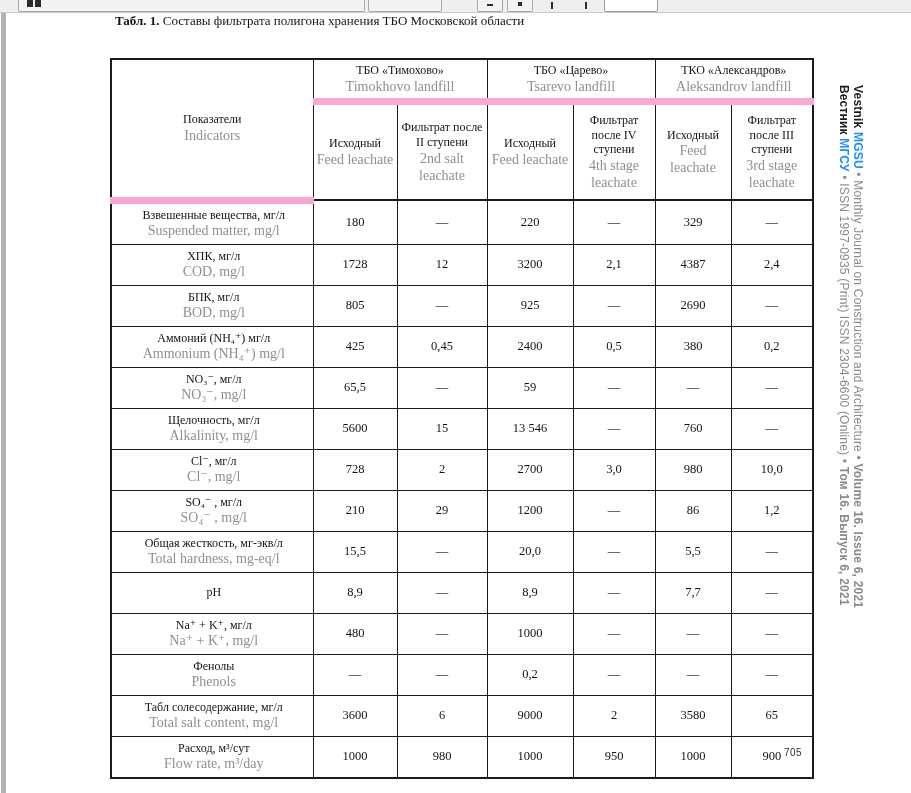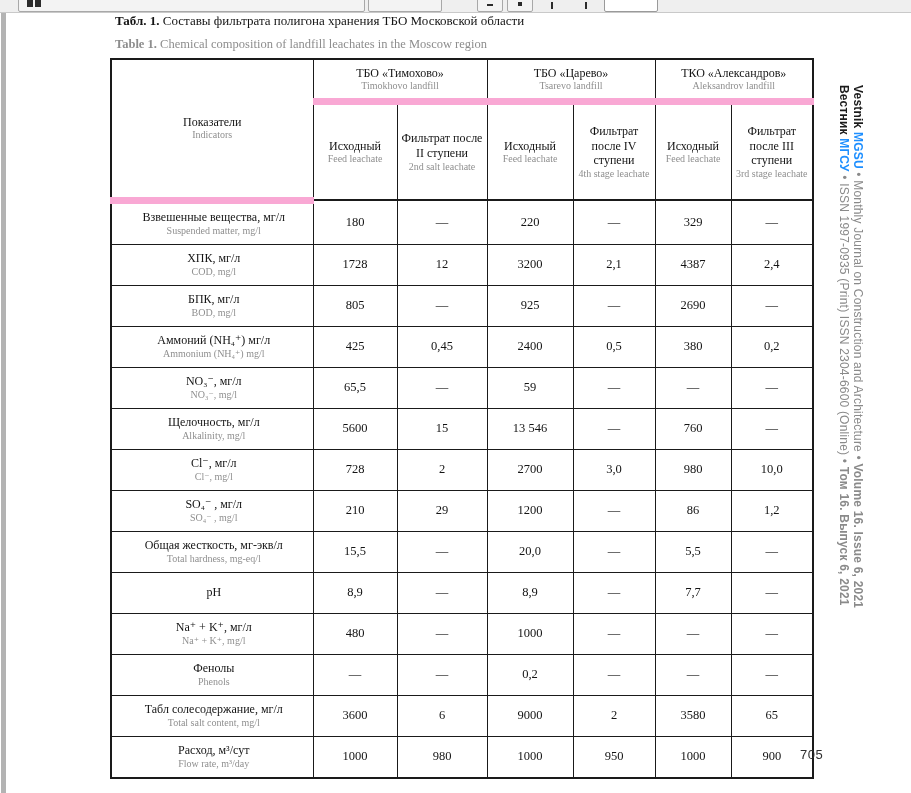--- a/index.html
+++ b/index.html
@@ -28,26 +28,26 @@
   table.data { position:absolute; left:110px; top:58px; width:702px;
                border-collapse:collapse; table-layout:fixed;
                border:2px solid #1a1a1a; }
   table.data td, table.data th { border:1px solid #1a1a1a; padding:1px 3px; vertical-align:middle; }
   thead tr.grp td { border-bottom:7px solid #f9a8d4; height:36px; }
   thead tr.sub td { border-bottom:2.5px solid #1a1a1a; height:92px; }
   tbody td { border-top:1.5px solid #1a1a1a; border-bottom:1.5px solid #1a1a1a; height:38px; }
   .lbl { text-align:center; padding-left:6px !important; }
   .ctr { text-align:center; }
   .ru  { font-size:12px; color:#141414; line-height:1.22; }
-  .en  { font-size:10px; color:#8f8f8f; line-height:1.22; }
+  .en  { font-size:14px; color:#8f8f8f; line-height:1.22; }
   .val { font-size:12.5px; color:#141414; }
 
   
   .page-num { position:absolute; left:784px; top:747px; font-family:"Liberation Sans",sans-serif;
-              font-size:13px; color:#2f2f2f; letter-spacing:0.5px;margin-left:16px; }
+              font-size:10px; color:#2f2f2f; letter-spacing:0.5px; }
 
   
   .side-line { position:absolute; top:85px; white-space:nowrap;
                font-family:"Liberation Sans",sans-serif; font-size:12px; letter-spacing:0.2px;
                transform:rotate(90deg); transform-origin:left top; line-height:13px; }
   .side-ru { left:850px; }
   .side-en { left:864px; }
   .sb-black { font-weight:bold; color:#1c1c1c; }
   .sb-blue  { font-weight:bold; color:#1e8fff; }
   .sb-gray  { color:#8a8a8a; }
@@ -71,21 +71,20 @@
       <div class="tb-glyph" style="left:10px; top:6px; width:4px; height:4px;"></div>
     </div>
     <div class="tb-glyph" style="left:551px; top:2px; width:2px; height:7px;"></div>
     <div class="tb-glyph" style="left:585px; top:2px; width:2px; height:7px;"></div>
     <div class="tb-box tb-white" style="left:604px; top:-5px; width:52px; height:15px;"></div>
   </div>
 
   <div class="scroll-strip"></div>
 
   <div class="cap cap-ru"><span class="b">Табл. 1.</span><span> Составы фильтрата полигона хранения ТБО Московской области</span></div>
-  <div class="cap cap-en"><span class="b">Table 1.</span><span> Chemical composition of landfill leachates in the Moscow region</span></div>
 
   <table class="data">
     <colgroup>
       <col style="width:202px">
         <col style="width:84px">
         <col style="width:90px">
       <col style="width:86px">
         <col style="width:82px">
         <col style="width:76px">
         <col style="width:82px">

